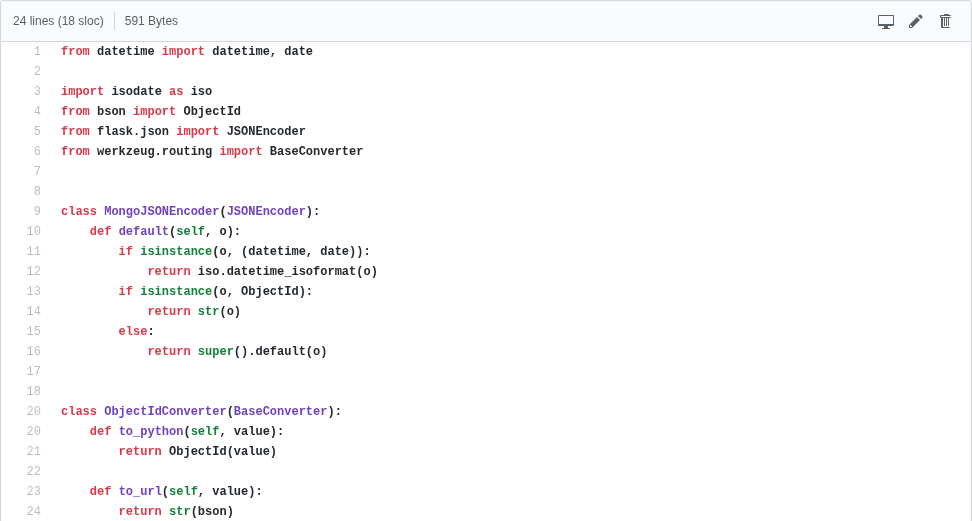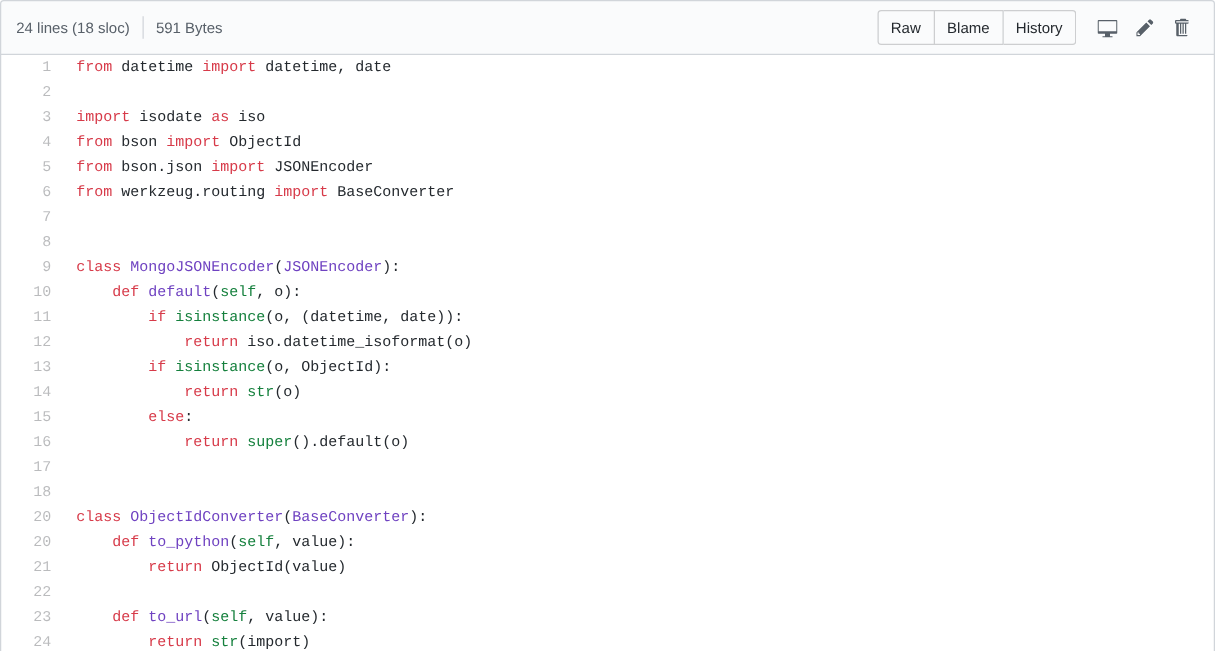--- a/index.html
+++ b/index.html
@@ -87,40 +87,36 @@
     color: rgba(27,31,35,0.3);
     user-select: none;
     vertical-align: top;
     cursor: pointer;
   }
   td.line-code {
     padding: 0 10px;
     white-space: pre;
     vertical-align: top;
     color: #24292e;
+    font-weight: bold;
   }
   .pl-k { color: #d73a49; }  
   .pl-en { color: #6f42c1; text-align: center; } 
   .pl-c1 { color: #15803d; }  
 </style>
 </head>
 <body>
 
 <div class="file-header">
   <div class="file-info">
     <span>24 lines (18 sloc)</span>
     <span class="divider"></span>
     <span>591 Bytes</span>
   </div>
   <div class="file-actions">
-    <div class="btn-group">
-      <a class="btn">Raw</a>
-      <a class="btn">Blame</a>
-      <a class="btn">History</a>
-    </div>
     <a class="icon-btn" title="Open on desktop">
       <svg viewBox="0 0 16 16" width="16" height="16">
           <path d="M15 2H1a1 1 0 00-1 1v9a1 1 0 001 1h5v2H4v1h8v-1h-2v-2h5a1 1 0 001-1V3a1 1 0 00-1-1zm0 9H1V3h14v8z"></path>
         </svg>
     </a>
     <a class="icon-btn" title="Edit">
       <svg viewBox="0 0 14 16" width="14" height="16">
           <path d="M0 12v3h3l8-8-3-3-8 8zm3 2H1v-2h1v1h1v1zm10.3-9.3L12 6 9 3l1.3-1.3a.996.996 0 011.41 0l1.59 1.59c.39.39.39 1.03 0 1.41z"></path>
         </svg>
     </a>
@@ -146,21 +142,21 @@
         <tr>
           <td class="line-num">3</td>
           <td class="line-code"><span class="pl-k">import</span><span> isodate </span><span class="pl-k">as</span><span> iso</span></td>
         </tr>
         <tr>
           <td class="line-num">4</td>
           <td class="line-code"><span class="pl-k">from</span><span> bson </span><span class="pl-k">import</span><span> ObjectId</span></td>
         </tr>
         <tr>
           <td class="line-num">5</td>
-          <td class="line-code"><span class="pl-k">from</span><span> bson.json </span><span class="pl-k">import</span><span> JSONEncoder</span></td>
+          <td class="line-code"><span class="pl-k">from</span><span> flask.json </span><span class="pl-k">import</span><span> JSONEncoder</span></td>
         </tr>
         <tr>
           <td class="line-num">6</td>
           <td class="line-code"><span class="pl-k">from</span><span> werkzeug.routing </span><span class="pl-k">import</span><span> BaseConverter</span></td>
         </tr>
         <tr>
           <td class="line-num">7</td>
           <td class="line-code">&nbsp;</td>
         </tr>
         <tr>
@@ -222,17 +218,17 @@
         <tr>
           <td class="line-num">22</td>
           <td class="line-code">&nbsp;</td>
         </tr>
         <tr>
           <td class="line-num">23</td>
           <td class="line-code"><span>    </span><span class="pl-k">def</span><span> </span><span class="pl-en">to_url</span><span>(</span><span class="pl-c1">self</span><span>, value):</span></td>
         </tr>
         <tr>
           <td class="line-num">24</td>
-          <td class="line-code"><span>        </span><span class="pl-k">return</span><span> </span><span class="pl-c1">str</span><span>(import)</span></td>
+          <td class="line-code"><span>        </span><span class="pl-k">return</span><span> </span><span class="pl-c1">str</span><span>(bson)</span></td>
         </tr>
       </tbody>
   </table>
 </div>
 
 </body></html>

